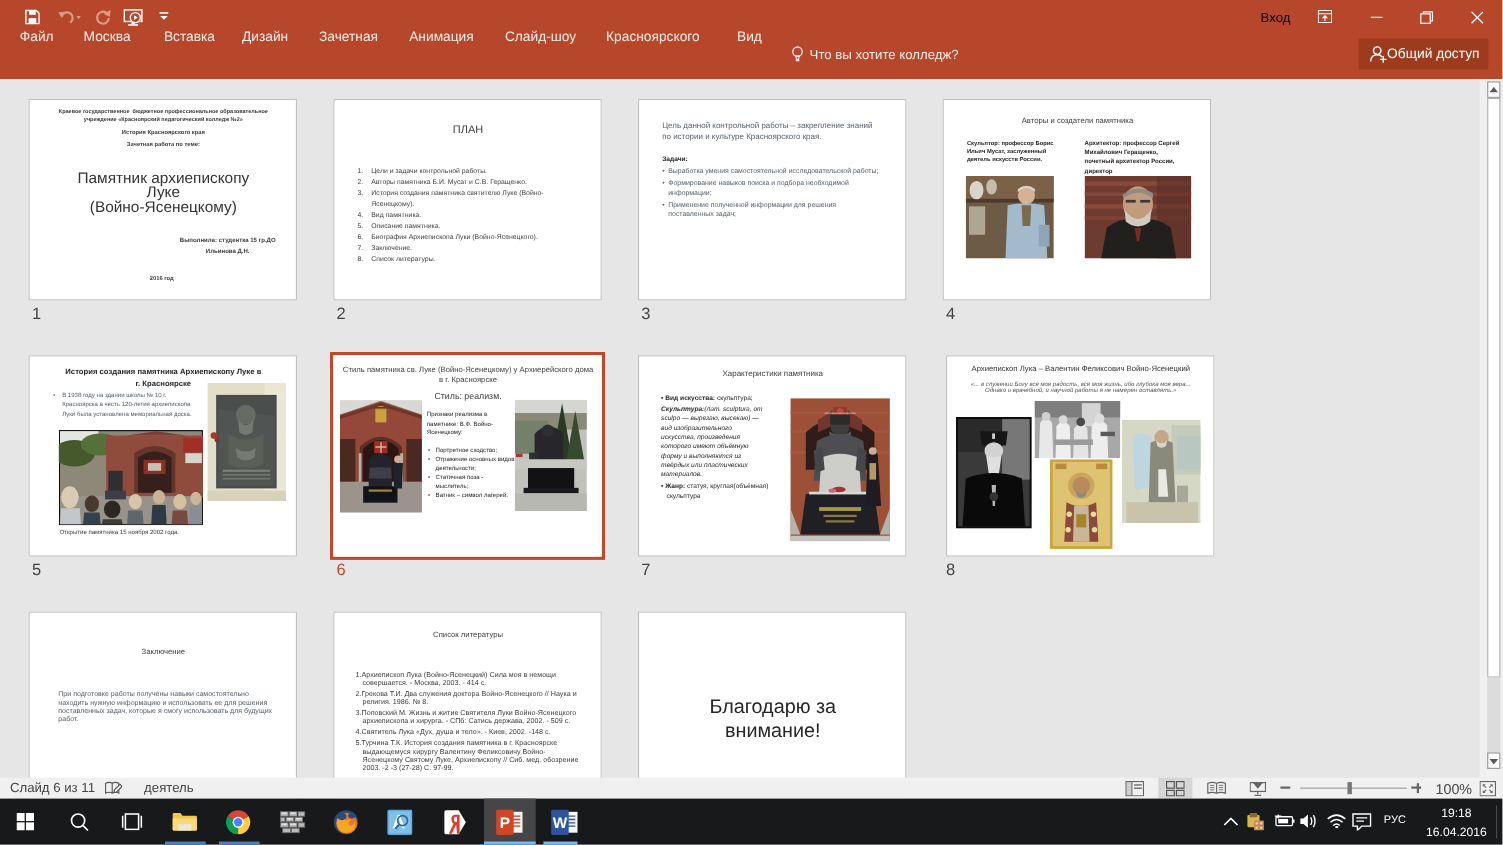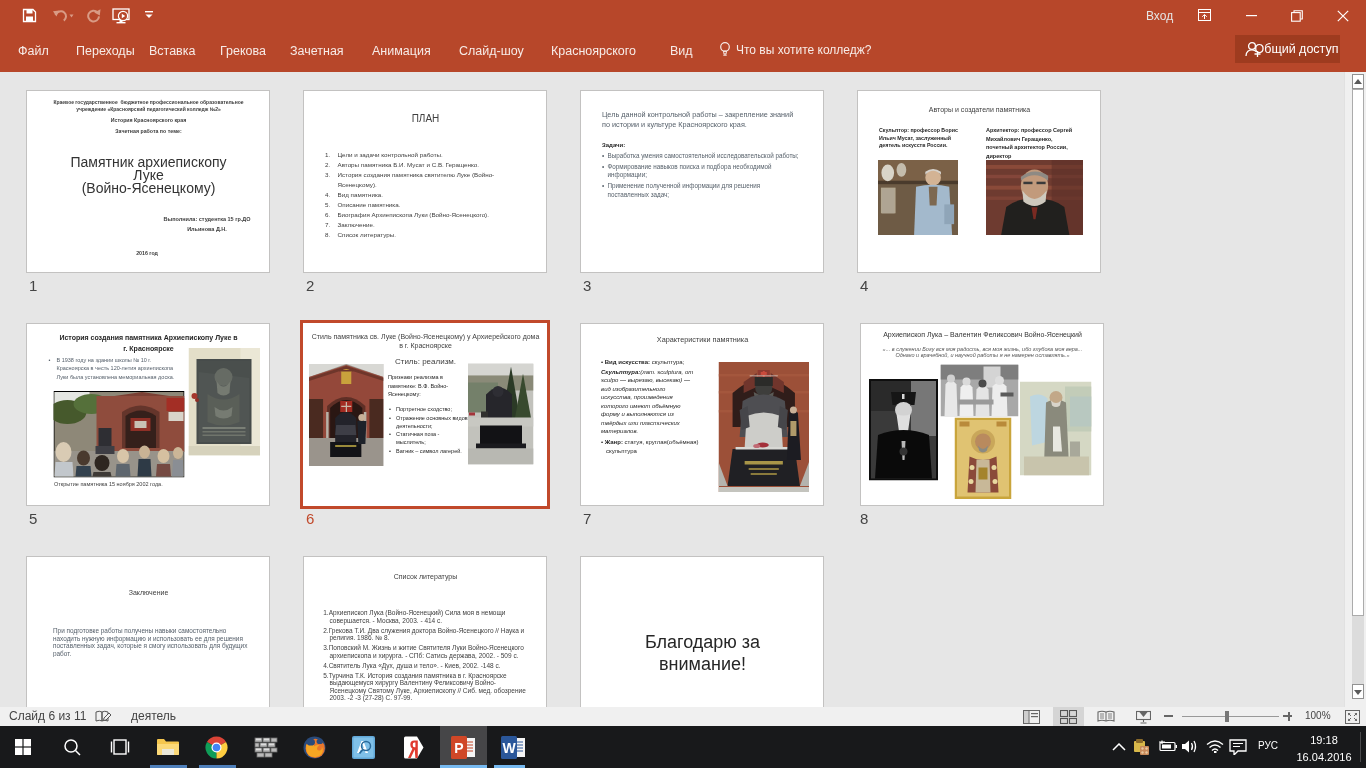--- a/index.html
+++ b/index.html
@@ -3,23 +3,23 @@
 <meta charset="utf-8">
 <style>
 * { margin:0; padding:0; box-sizing:border-box; }
 html,body { width:1366px; height:768px; overflow:hidden; font-family:"Liberation Sans", sans-serif; }
 #screen { position:relative; width:1366px; height:768px; background:#E6E6E6; }
 
 
 #header { position:absolute; left:0; top:0; width:1366px; height:72px; background:#B7472A; }
 #titletext { position:absolute; top:9px; left:0; width:1366px; text-align:center; color:#fff; font-size:12px; }
 .qat { position:absolute; top:8px; }
-#signin { position:absolute; top:9px; left:1146px; color:#e5e5e5; font-size:12px; }
-.tab { position:absolute; top:44px; color:#f7ece8; font-size:12.5px; }
-#sharebtn { position:absolute; left:1235px; top:35px; width:105px; height:28px; background:#9E3B1F; color:#fff; font-size:12.5px; line-height:28px; text-align:center; }
+#signin { position:absolute; top:9px; left:1146px; color:#000000; font-size:12px; }
+.tab { position:absolute; top:26px; color:#f7ece8; font-size:12.5px; }
+#sharebtn { position:absolute; left:1235px; top:35px; width:118px; height:28px; background:#9E3B1F; color:#fff; font-size:12.5px; line-height:28px; text-align:center; }
 #tellme { position:absolute; top:43px; left:736px; color:#f7ece8; font-size:12px; }
 
 
 #content { position:absolute; left:0; top:72px; width:1366px; height:635px; background:#E6E6E6; }
 #scrollstrip { position:absolute; right:0; top:0; width:22px; height:635px; background:#F0F0F0; border-left:1px solid #E1E1E1; }
 .slide { position:absolute; width:244px; height:183px; background:#fff; border:1px solid #C3C2C1; overflow:hidden; }
 .slide.sel { box-shadow:0 0 0 3px #C1492B; border-color:#fff; }
 .s2x { position:absolute; left:0; top:0; width:486px; height:364px; transform:scale(0.5); transform-origin:0 0; font-family:"Liberation Sans", sans-serif; color:#404040; }
 .num { position:absolute; font-size:15px; color:#444; }
 .num.sel { color:#C1492B; }
@@ -85,23 +85,23 @@
         <rect x="0.6" y="2.6" width="8.6" height="8.6" fill="none" stroke="#fff" stroke-width="1.1"></rect>
         <path d="M3 2.6 V0.7 H11.3 V9 H9.4" fill="none" stroke="#fff" stroke-width="1.1"></path>
       </svg>
 
       <svg style="position:absolute;left:1337px;top:10px" width="12" height="12" viewBox="0 0 12 12">
         <path d="M0.8 0.8 L11.2 11.2 M11.2 0.8 L0.8 11.2" stroke="#fff" stroke-width="1.2"></path>
       </svg>
     </div>
     <div id="tabs">
       <div class="tab" style="left:18px">Файл</div>
-      <div class="tab" style="left:76px">Переходы</div>
+      <div class="tab" style="left:76px">Москва</div>
       <div class="tab" style="left:149px">Вставка</div>
-      <div class="tab" style="left:220px">Грекова</div>
+      <div class="tab" style="left:220px">Дизайн</div>
       <div class="tab" style="left:290px">Зачетная</div>
       <div class="tab" style="left:372px">Анимация</div>
       <div class="tab" style="left:459px">Слайд-шоу</div>
       <div class="tab" style="left:551px">Красноярского</div>
       <div class="tab" style="left:670px">Вид</div>
       <svg style="position:absolute;left:718px;top:41px" width="14" height="16" viewBox="0 0 14 16">
         <circle cx="7" cy="6" r="4.3" fill="none" stroke="#f7ece8" stroke-width="1.2"></circle>
         <path d="M5.5 10 L8.5 10 L8 13 L6 13 Z" fill="none" stroke="#f7ece8" stroke-width="1"></path>
         <rect x="5.3" y="13.5" width="3.4" height="1.2" fill="#f7ece8"></rect>
       </svg>
@@ -494,21 +494,21 @@
       <rect x="0.5" y="1.5" width="14" height="8" fill="none" stroke="#666" stroke-width="1.1"></rect>
       <path d="M7.5 9.5 L7.5 12 M4.5 13 L10.5 13" stroke="#666" stroke-width="1.1"></path>
       <path d="M3 1.5 L12 1.5 L7.5 7 Z" fill="#666"></path>
     </svg>
 
     <div style="position:absolute;left:1164px;top:8px;width:9px;height:2px;background:#666"></div>
     <div style="position:absolute;left:1182px;top:9px;width:97px;height:1px;background:#999"></div>
     <div style="position:absolute;left:1225px;top:4px;width:4px;height:11px;background:#777"></div>
     <div style="position:absolute;left:1283px;top:8px;width:9px;height:2px;background:#666"></div>
     <div style="position:absolute;left:1284px;top:4.5px;width:2px;height:9px;background:#666;margin-left:3.5px"></div>
-    <div style="position:absolute;left:1305px;top:3px;font-size:10px">100%</div>
+    <div style="position:absolute;left:1305px;top:3px;font-size:13px">100%</div>
     <svg style="position:absolute;left:1345px;top:3px" width="15" height="14" viewBox="0 0 15 14">
       <rect x="0.5" y="0.5" width="14" height="13" fill="none" stroke="#666" stroke-width="1"></rect>
       <path d="M4 4 L6 6 M11 4 L9 6 M4 10 L6 8 M11 10 L9 8" stroke="#666" stroke-width="1"></path>
       <path d="M3 3 L5.5 3 L3 5.5 Z M12 3 L12 5.5 L9.5 3 Z M3 11 L3 8.5 L5.5 11 Z M12 11 L9.5 11 L12 8.5 Z" fill="#666"></path>
     </svg>
   </div>
   <div id="taskbar">
 
     <svg class="tbicon" style="left:15px;top:13px" width="16" height="16" viewBox="0 0 16 16">
       <rect x="0" y="0" width="7.4" height="7.4" fill="#fff"></rect>

